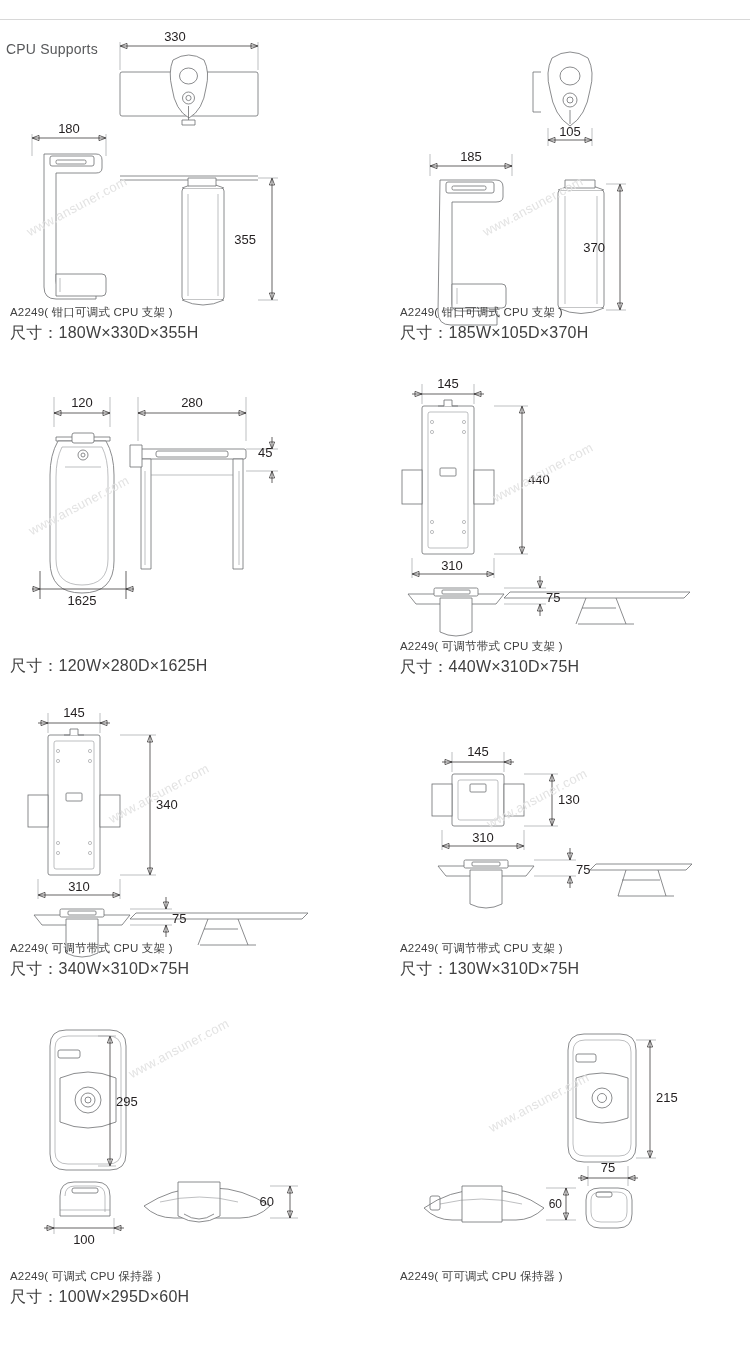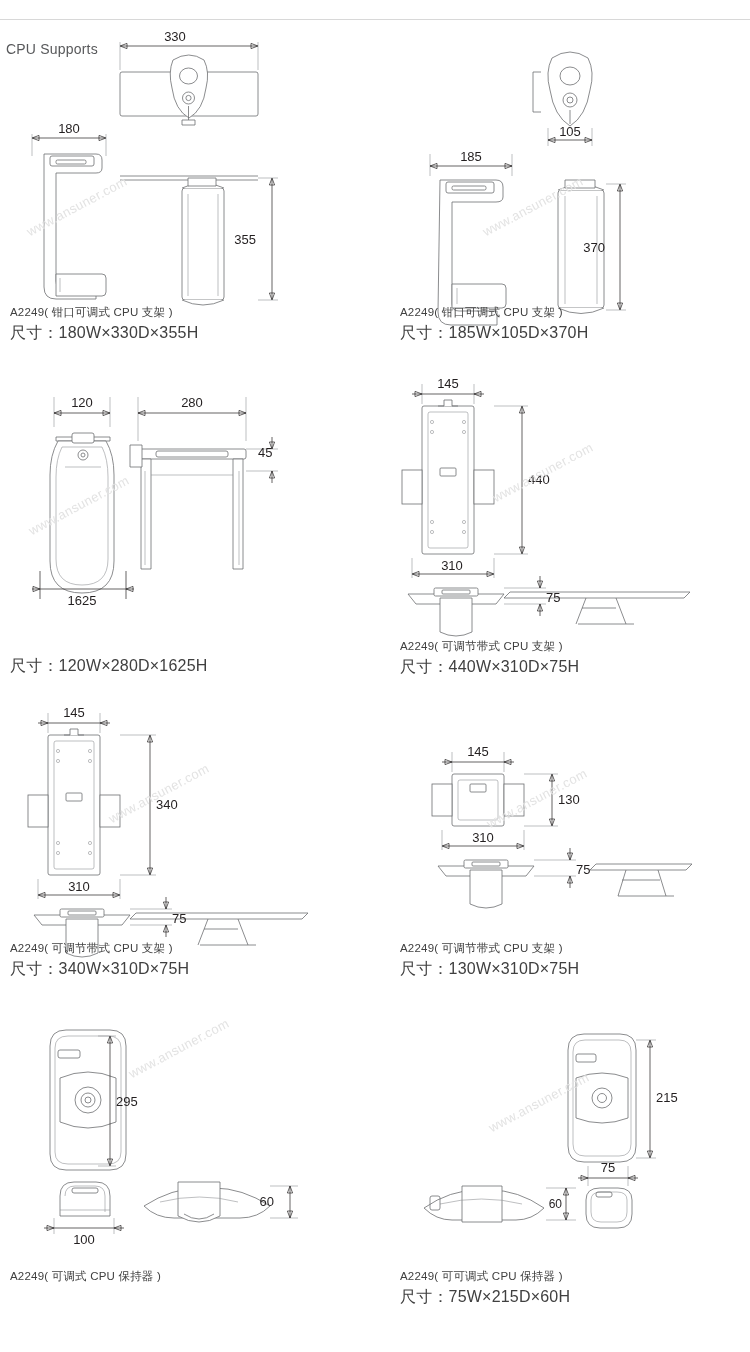--- a/index.html
+++ b/index.html
@@ -439,20 +439,21 @@
 
     <line class="thin" x1="260" y1="176" x2="288" y2="176"></line>
     <line class="thin" x1="260" y1="208" x2="288" y2="208"></line>
     <line class="dim" x1="280" y1="176" x2="280" y2="208"></line>
     <path class="dim" d="M280 176 l-2.6 7 h5.2 z" fill="#231f20"></path>
     <path class="dim" d="M280 208 l-2.6 -7 h5.2 z" fill="#231f20"></path>
     <text class="dimtxt" x="264" y="196" text-anchor="end">60</text>
   </svg>
   <div class="wm" style="left:116px; top:58px;">www.ansuner.com</div>
   <div class="caption" style="top:258px;">A2249( 可调式 CPU 保持器 )</div>
+  <div class="caption line2" style="top:278px;">尺寸：100W×295D×60H</div>
 </div>
 
 <div class="cell" style="left:400px; top:1010px; width:300px; height:320px;">
   <svg class="drawing" width="300" height="260" viewBox="0 0 300 260">
 
     <path class="lnf" d="M168 40 q0 -16 16 -16 h36 q16 0 16 16 v96 q0 16 -16 16 h-36 q-16 0 -16 -16 z"></path>
     <path class="thin" d="M173 42 q0 -12 12 -12 h34 q12 0 12 12 v92 q0 12 -12 12 h-34 q-12 0 -12 -12 z"></path>
     <rect class="lnf" x="176" y="44" width="20" height="8" rx="2"></rect>
     <path class="lnf" d="M176 68 q26 -10 52 0 v40 q-26 10 -52 0 z"></path>
     <circle class="ln" cx="202" cy="88" r="10"></circle>
@@ -483,14 +484,13 @@
     <path class="dim" d="M188 168 l-7 -2.6 v5.2 z" fill="#231f20"></path>
     <path class="dim" d="M228 168 l7 -2.6 v5.2 z" fill="#231f20"></path>
     <text class="dimtxt" x="208" y="162" text-anchor="middle">75</text>
 
     <path class="lnf" d="M186 190 q0 -12 14 -12 h18 q14 0 14 12 v14 q0 14 -14 14 h-18 q-14 0 -14 -14 z"></path>
     <path class="thin" d="M191 190 q0 -8 10 -8 h16 q10 0 10 8 v12 q0 10 -10 10 h-16 q-10 0 -10 -10 z"></path>
     <rect class="ln" x="196" y="182" width="16" height="5" rx="2"></rect>
   </svg>
   <div class="wm" style="left:86px; top:112px;">www.ansuner.com</div>
   <div class="caption" style="top:258px;">A2249( 可可调式 CPU 保持器 )</div>
-  <div class="caption line2" style="top:278px;">尺寸：75W×215D×60H</div>
 </div>
 
 </body></html>

